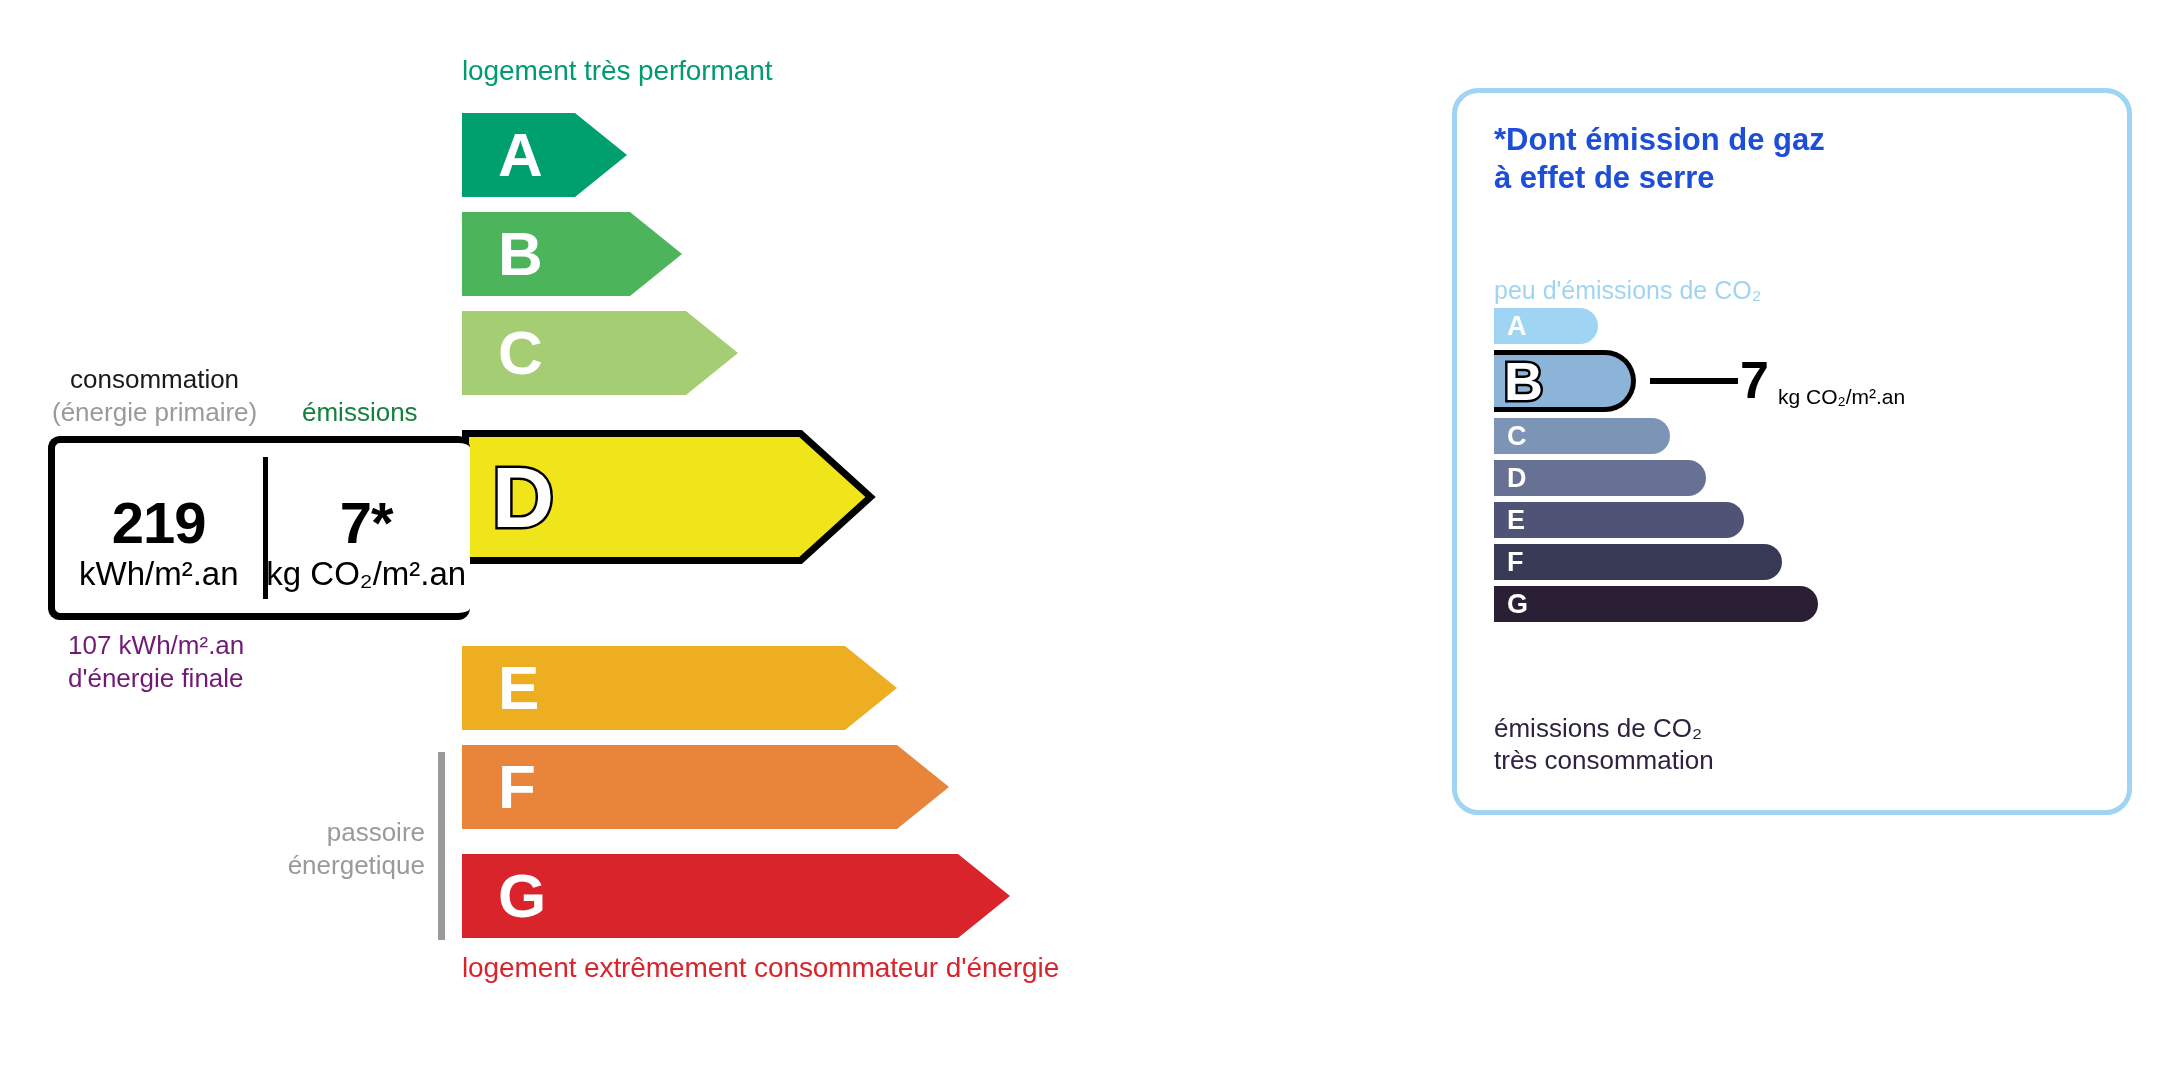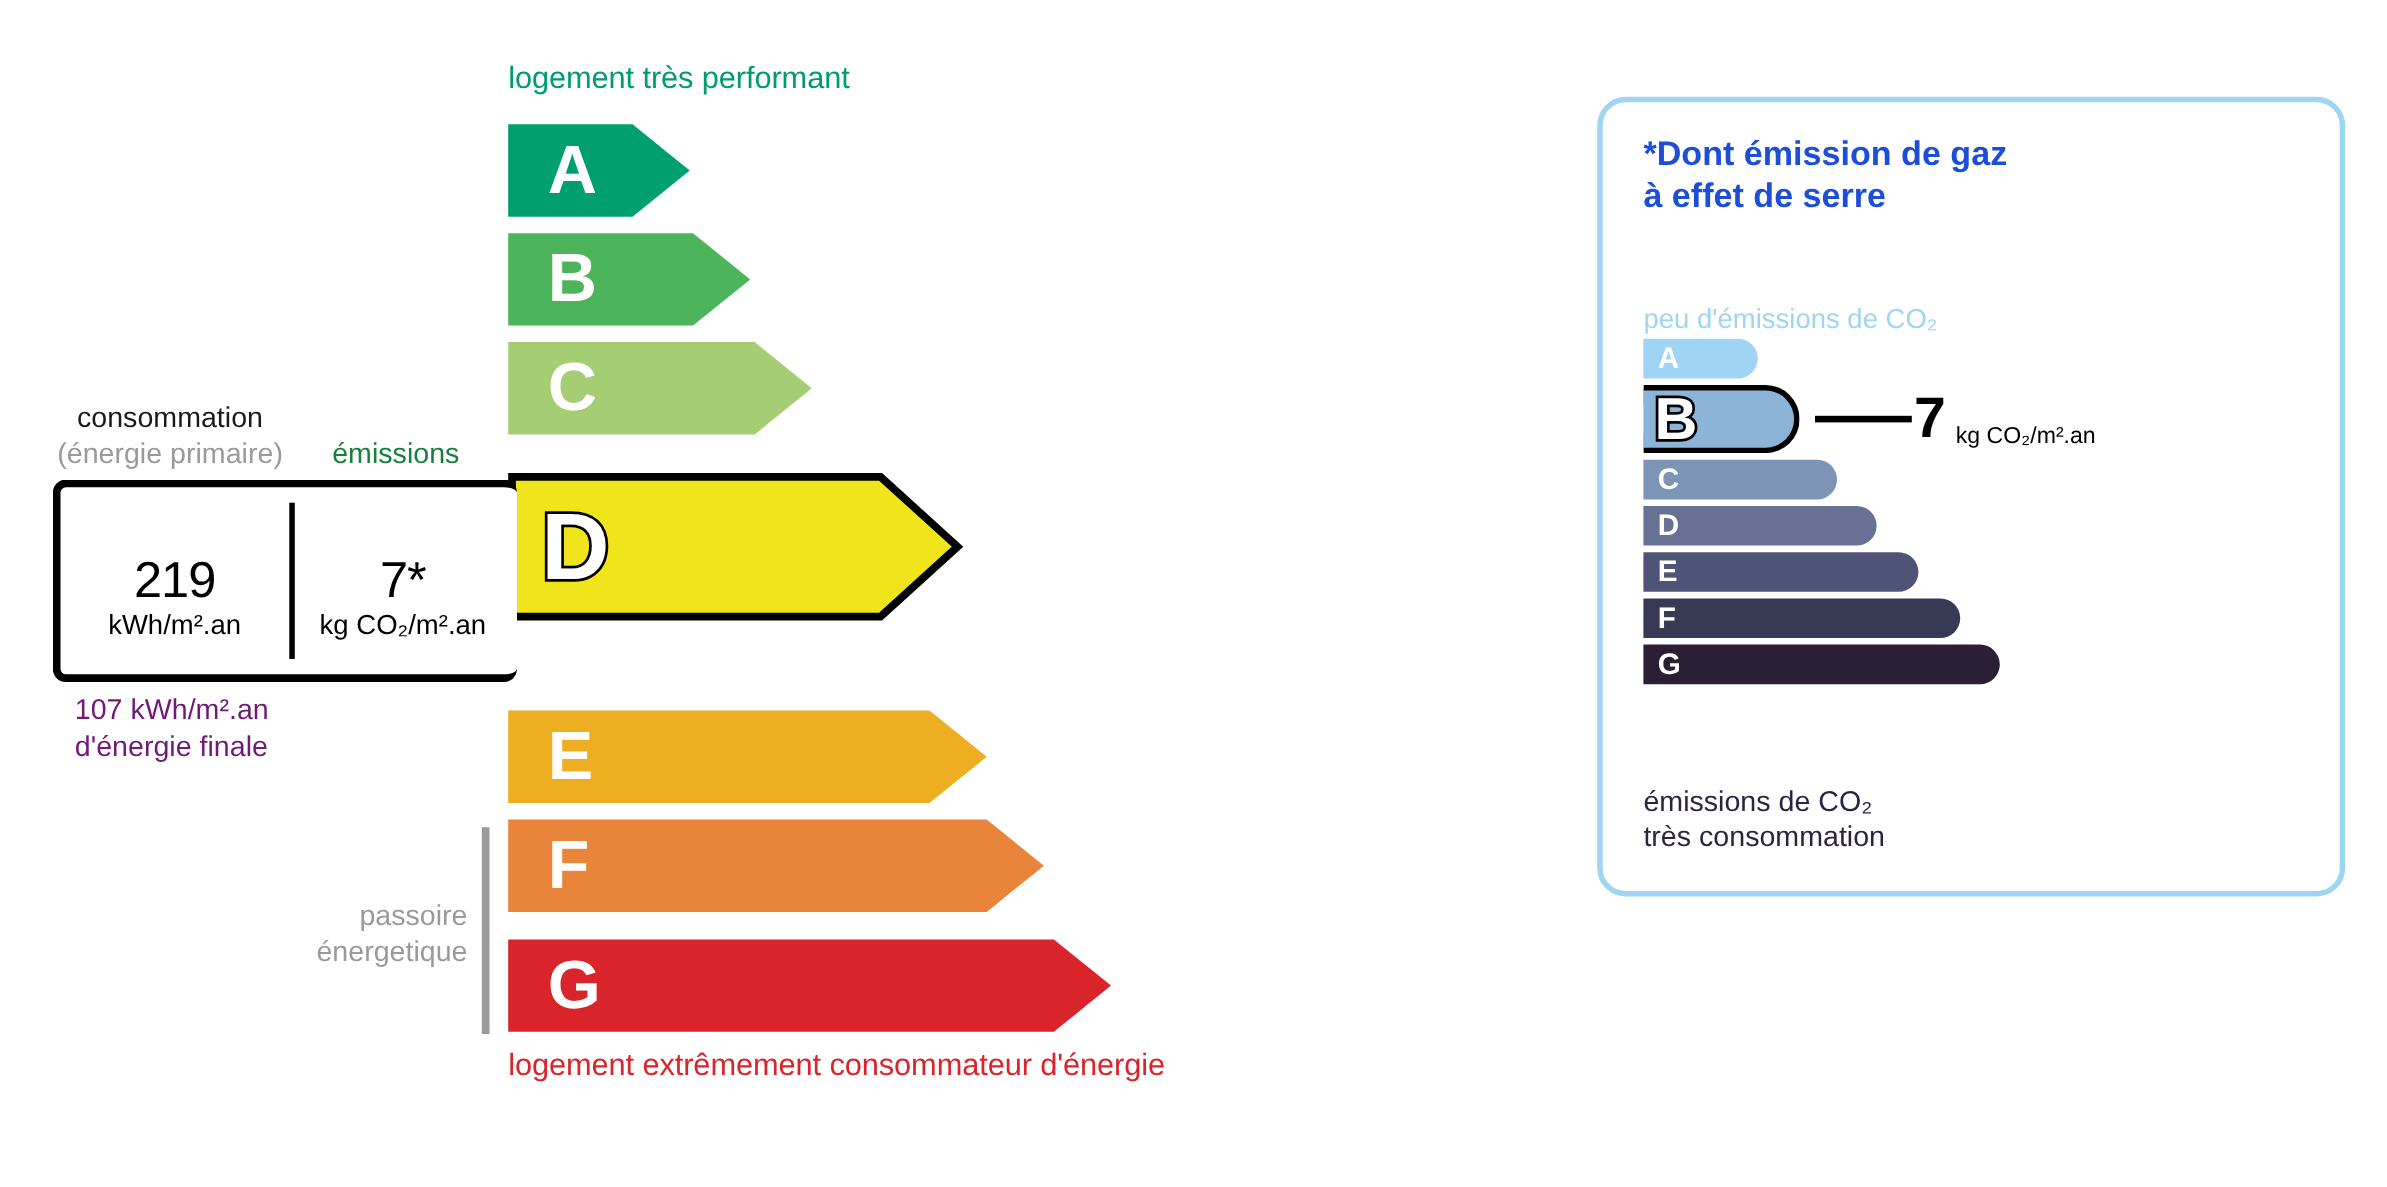--- a/index.html
+++ b/index.html
@@ -108,29 +108,29 @@
   .rating-cell + .rating-cell::before {
     content: "";
     position: absolute;
     left: 0;
     top: 14px;
     bottom: 14px;
     width: 5px;
     background: #000;
   }
   .rating-value {
-    font-size: 46px;
-    font-weight: normal;
+    font-size: 58px;
+    font-weight: bold;
     color: #000;
     line-height: 1.05;
     letter-spacing: -1px;
     margin-top: 30px;
   }
   .rating-unit {
-    font-size: 25px;
+    font-size: 33px;
     color: #000;
     margin-top: 2px;
     white-space: nowrap;
   }
 
   .hdr-label {
     position: absolute;
     font-size: 26px;
     white-space: nowrap;
   }

